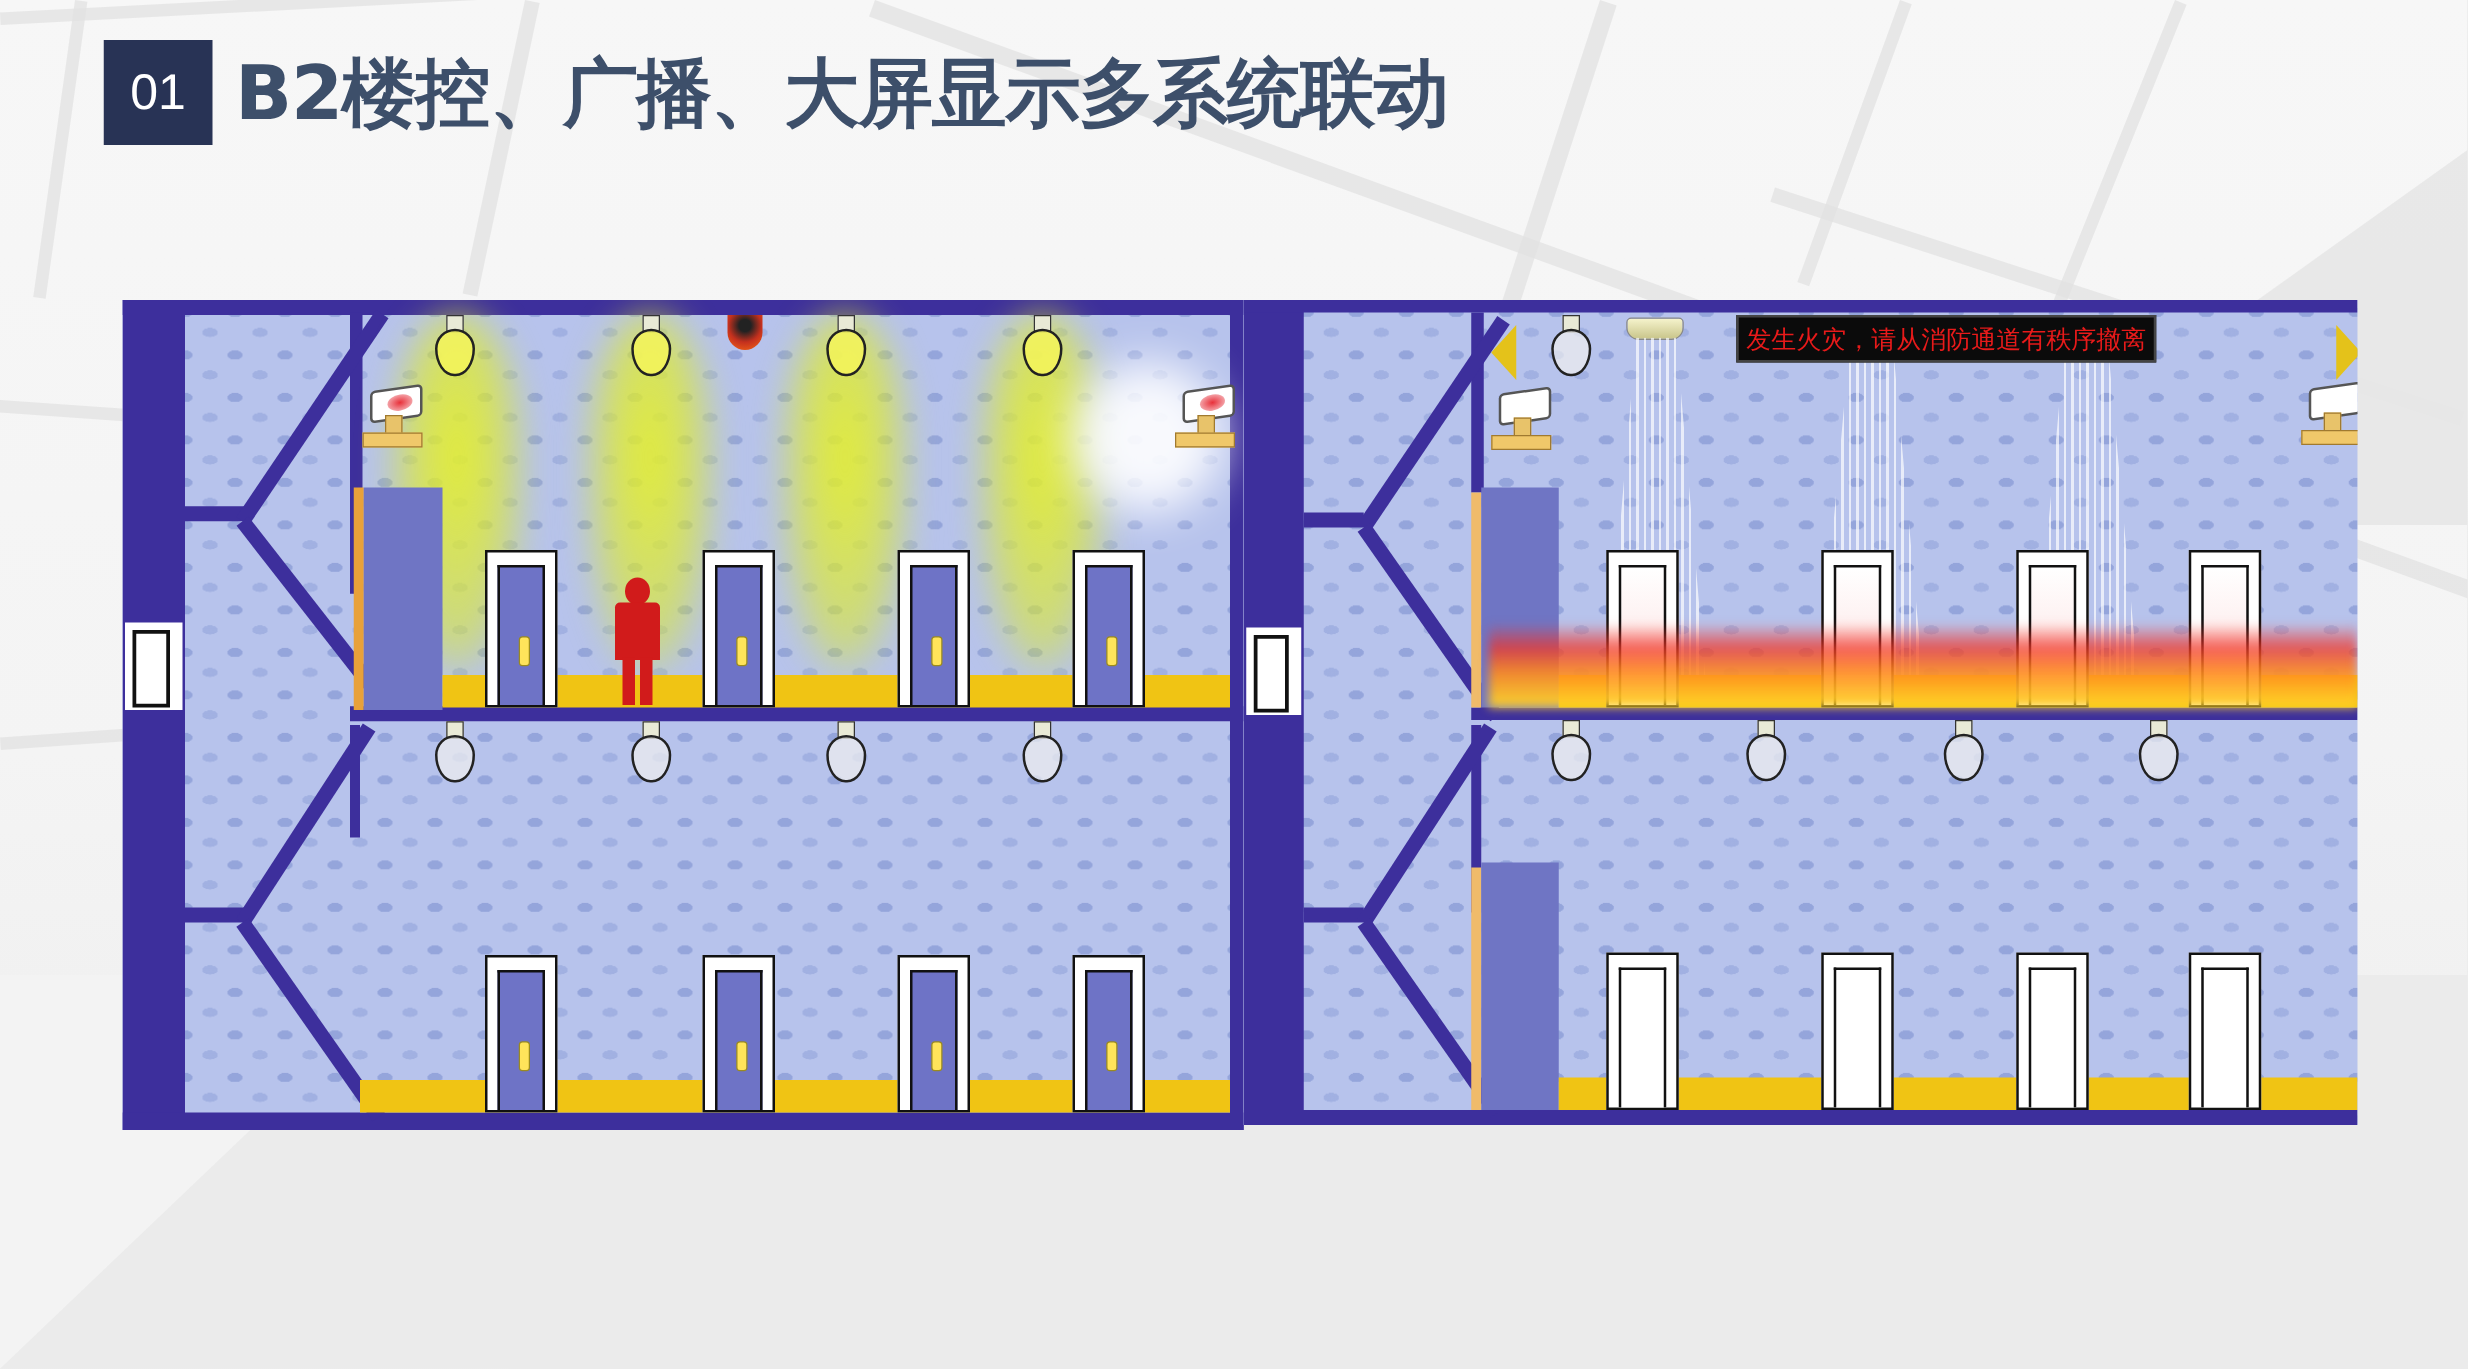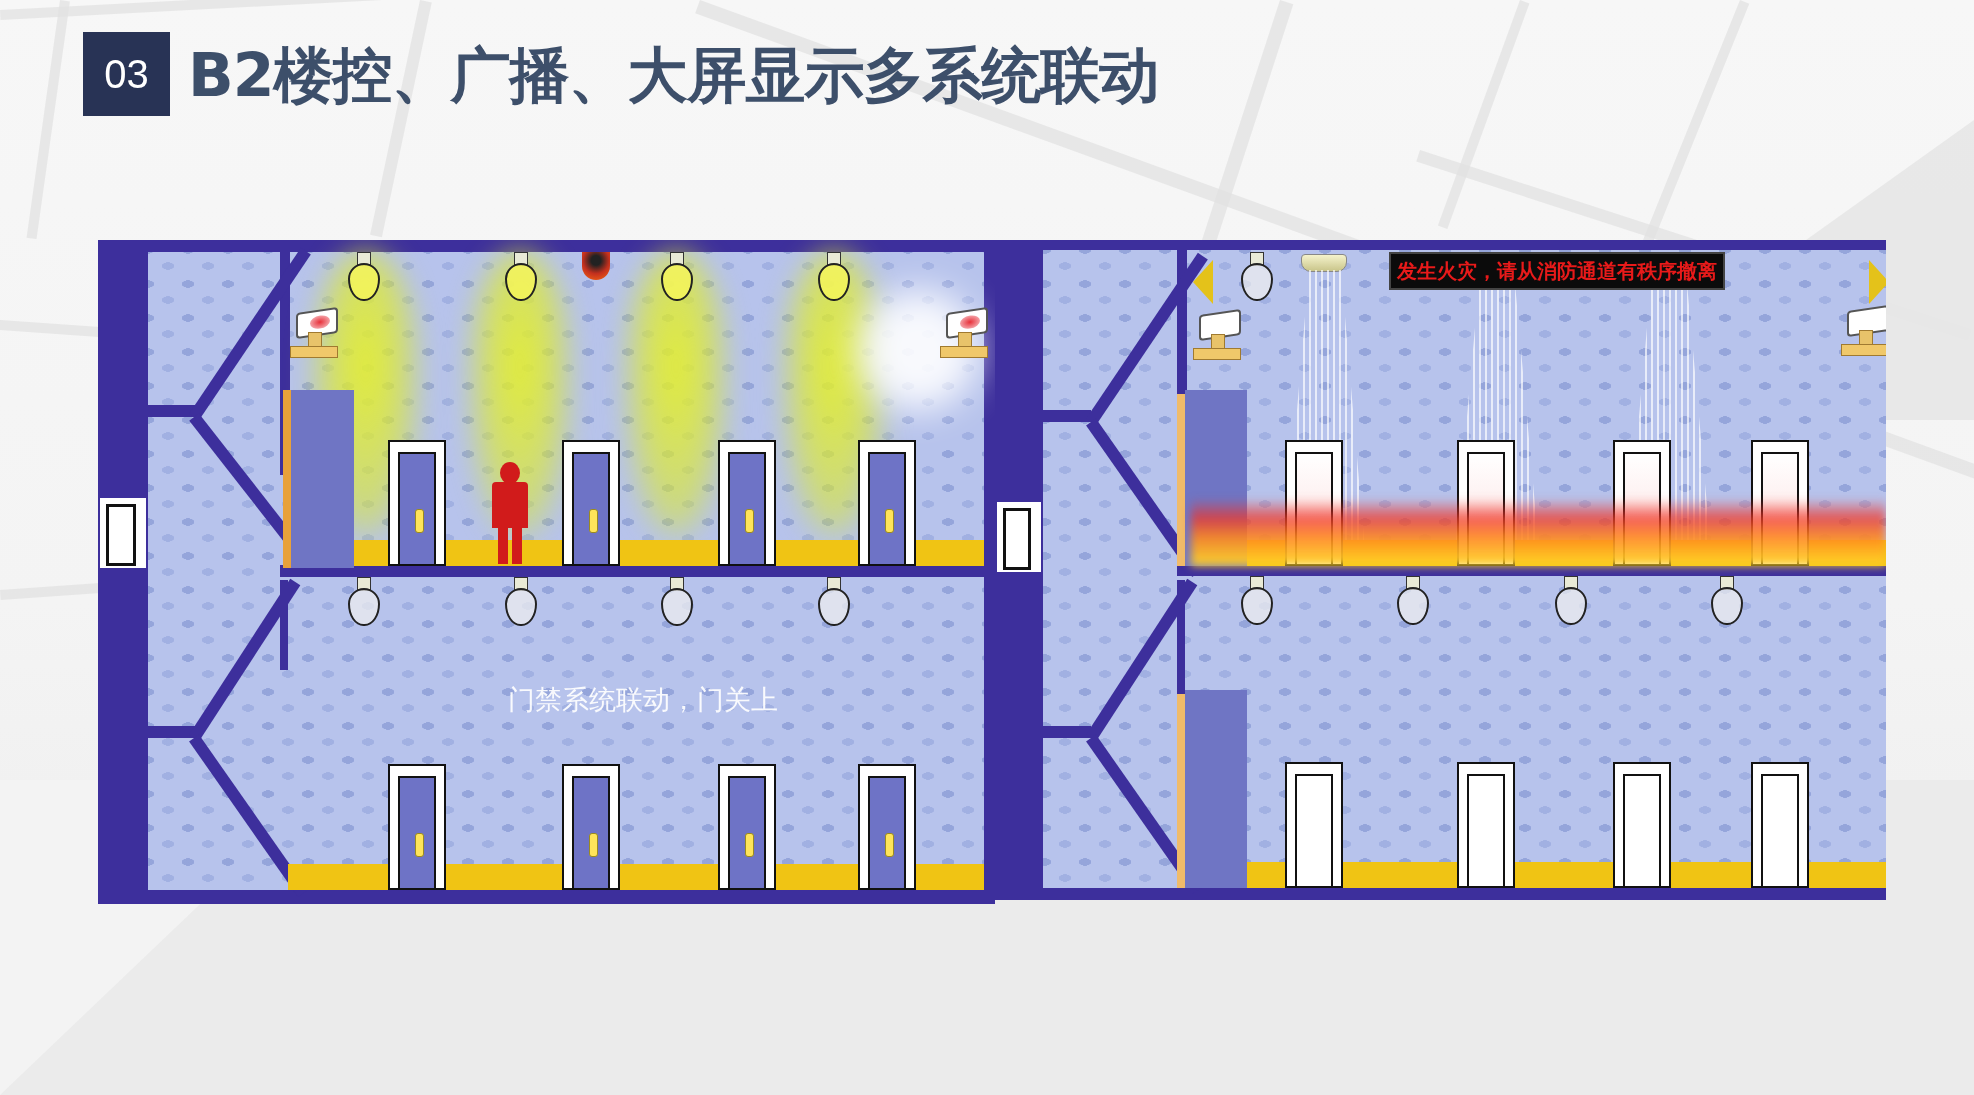--- a/index.html
+++ b/index.html
@@ -52,21 +52,21 @@
   .elevator .d { position:absolute; border:3px solid #111; border-top:3px solid #111; }
   .person { position:absolute; }
   .person .head { position:absolute; left:8px; top:0; width:20px; height:22px; border-radius:50%; background:#d11b1b; }
   .person .torso { position:absolute; left:0; top:20px; width:36px; height:46px; background:#d11b1b; border-radius:4px 4px 0 0; }
   .person .leg { position:absolute; top:64px; width:10px; height:38px; background:#d11b1b; }
   .alarm { position:absolute; width:28px; height:28px; border-radius:0 0 14px 14px;
     background:radial-gradient(circle at 50% 30%,#222 20%,#c4301e 55%,#e05018 80%); }
   .caption { position:absolute; color:#fff; white-space:nowrap; }
   .caption.light { font-size:27px; opacity:.92; }
   .caption.bold { font-size:27px; font-weight:bold; text-shadow:3px 3px 3px rgba(40,40,60,.65); }
-  .led { position:absolute; background:#0b0b0b; color:#e81a1a; font-weight:bold; font-size:20px; white-space:nowrap; line-height:34px; padding:0 6px; border:2px solid #444; }
+  .led { position:absolute; background:#0b0b0b; color:#e81a1a; font-weight:normal; font-size:20px; white-space:nowrap; line-height:34px; padding:0 6px; border:2px solid #444; }
   .sprinkler { position:absolute; width:44px; height:16px; background:linear-gradient(#f5f3cc,#c9c58a); border-radius:4px 4px 10px 10px; border:1px solid #888; }
   .spray { position:absolute; background:repeating-linear-gradient(90deg, rgba(255,255,255,.85) 0 2px, transparent 2px 6px);
     clip-path:polygon(30% 0,70% 0,100% 100%,0 100%); opacity:.8; }
   .fire { position:absolute; filter:blur(4px);
     background:linear-gradient(180deg, rgba(255,80,60,0) 0%, rgba(240,50,40,.75) 30%, rgba(255,140,30,.9) 60%, rgba(255,215,40,.95) 100%); }
   .speaker { position:absolute; width:0; height:0; border-top:22px solid transparent; border-bottom:22px solid transparent; }
   .speaker.left { border-right:20px solid #e4c21a; }
   .speaker.right { border-left:20px solid #e4c21a; }
 </style>
 </head>
@@ -82,21 +82,21 @@
   <div class="beam" style="left:1520px;top:0;width:10px;height:240px;transform:rotate(20deg);"></div>
   <div class="beam" style="left:1740px;top:0;width:10px;height:260px;transform:rotate(22deg);"></div>
   <div class="beam" style="left:420px;top:0;width:12px;height:240px;transform:rotate(12deg);"></div>
   <div class="beam" style="left:60px;top:0;width:10px;height:240px;transform:rotate(8deg);"></div>
   <div class="beam" style="left:1420px;top:150px;width:580px;height:12px;transform:rotate(18deg);"></div>
   <div class="beam" style="left:0;top:320px;width:100px;height:10px;transform:rotate(4deg);"></div>
   <div class="beam" style="left:0;top:590px;width:100px;height:10px;transform:rotate(-4deg);"></div>
   <div class="tri"></div>
 </div>
 
-<div class="badge">03</div>
+<div class="badge">01</div>
 <div class="title">B2楼控、广播、大屏显示多系统联动</div>
 
 <div class="panel" style="left:98px;top:240px;width:897px;height:664px;">
   <div class="pattern"></div>
 
   <div class="v" style="left:0;top:0;width:50px;height:664px;"></div>
   <div class="v" style="left:0;top:0;width:897px;height:12px;"></div>
   <div class="v" style="left:0;top:650px;width:897px;height:14px;"></div>
   <div class="v" style="left:182px;top:325px;width:715px;height:12px;"></div>
   <div class="v" style="left:182px;top:10px;width:10px;height:225px;"></div>
@@ -213,21 +213,20 @@
       <div class="leaf">
         <div class="knob"></div>
       </div>
     </div>
   <div class="door" style="left:760px;top:524px;width:58px;height:126px;">
       <div class="leaf">
         <div class="knob"></div>
       </div>
     </div>
 
-  <div class="caption light" style="left:410px;top:442px;">门禁系统联动，门关上</div>
 </div>
 
 <div class="panel" style="left:995px;top:240px;width:891px;height:660px;">
   <div class="pattern"></div>
   <div class="v" style="left:0;top:0;width:48px;height:660px;"></div>
   <div class="v" style="left:0;top:0;width:891px;height:10px;"></div>
   <div class="v" style="left:0;top:648px;width:891px;height:12px;"></div>
   <div class="v" style="left:182px;top:326px;width:709px;height:10px;"></div>
   <div class="v" style="left:182px;top:10px;width:10px;height:144px;"></div>
   <div class="v" style="left:182px;top:340px;width:8px;height:150px;"></div>

